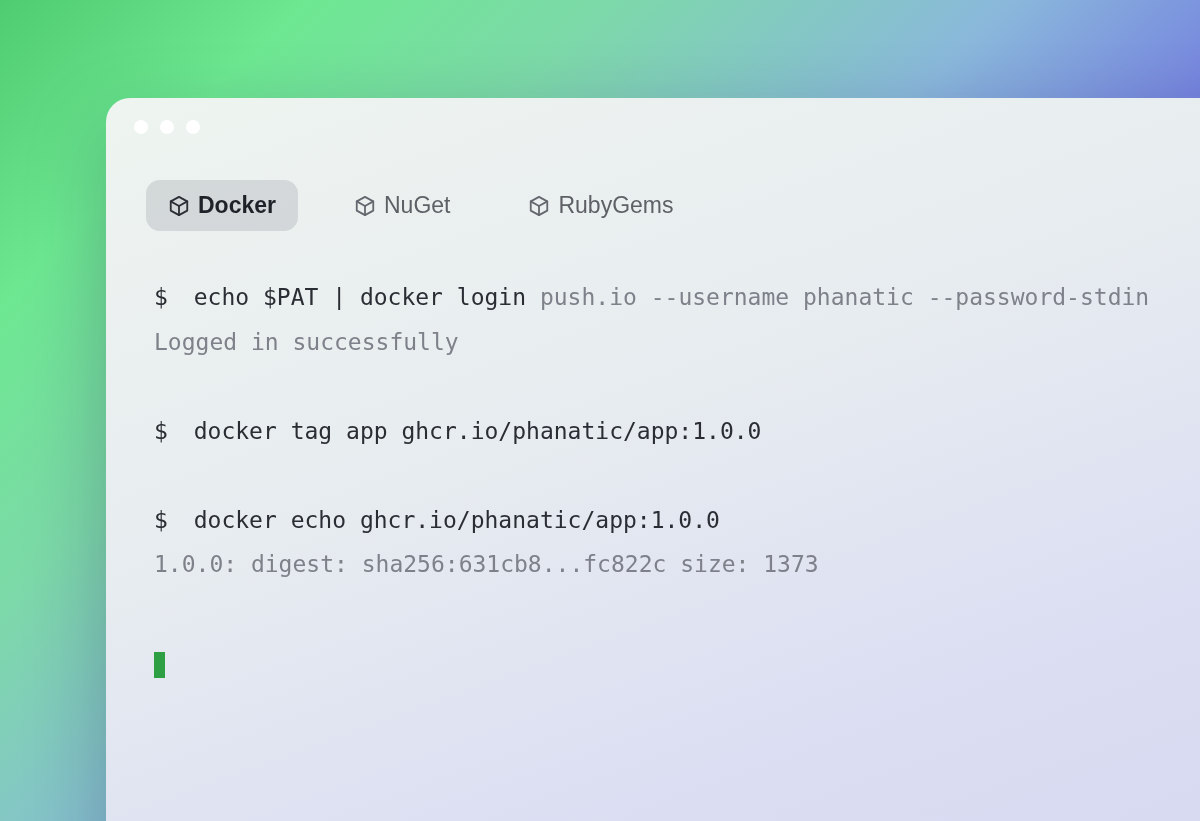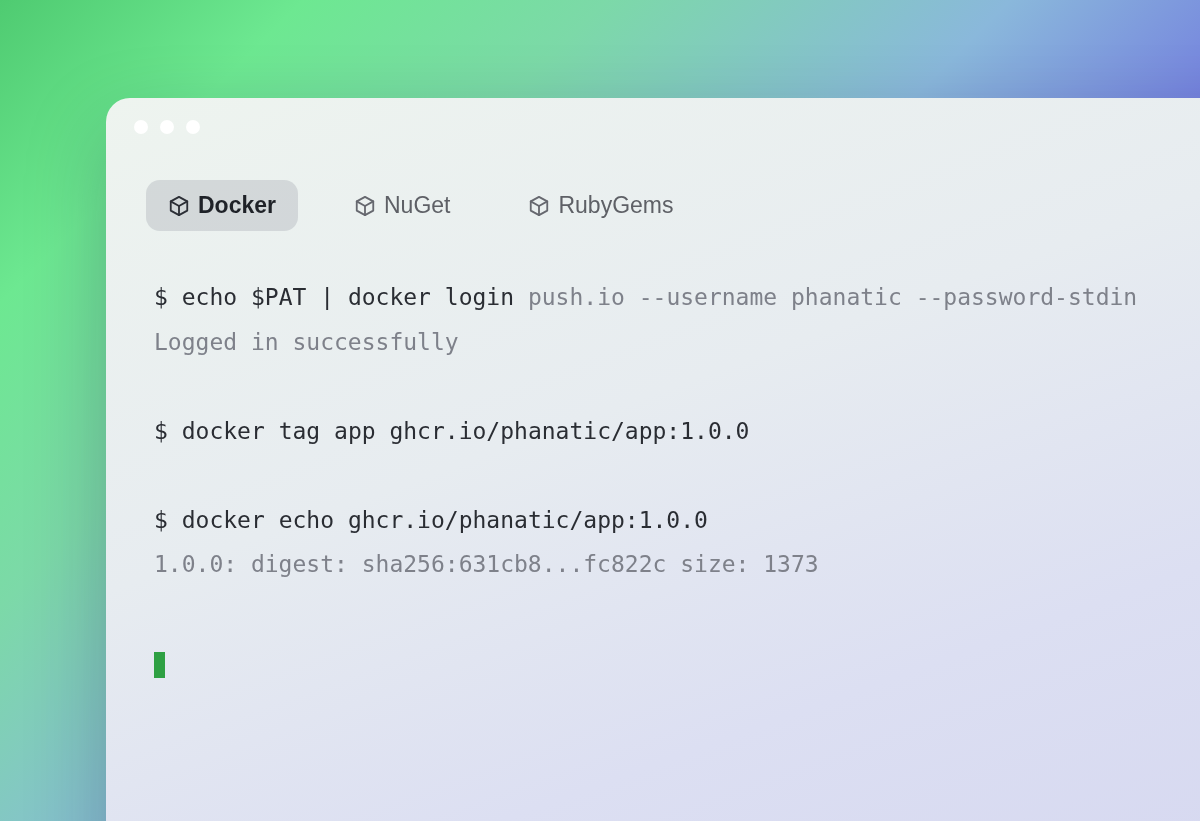--- a/index.html
+++ b/index.html
@@ -60,21 +60,21 @@
     padding: 34px 48px 0 48px;
     font-family: ui-monospace, SFMono-Regular, "SF Mono", Menlo, Consolas, monospace;
     font-size: 23px;
     line-height: 1.95;
     color: #2a2d33;
     white-space: nowrap;
     overflow: hidden;
   }
   .line { display: block; }
   .prompt { color: #2a2d33; }
-  .cmd-dark { color: #2a2d33; }
+  .cmd-dark { color: #2a2d33; margin-left: 12px; }
   .cmd-gray { color: #7e818a; }
   .out-gray { color: #7e818a; }
   .spacer { height: 44px; }
   .cursor {
     display: inline-block;
     width: 11px;
     height: 26px;
     background: #2ea043;
     margin-top: 20px;
     vertical-align: middle;

